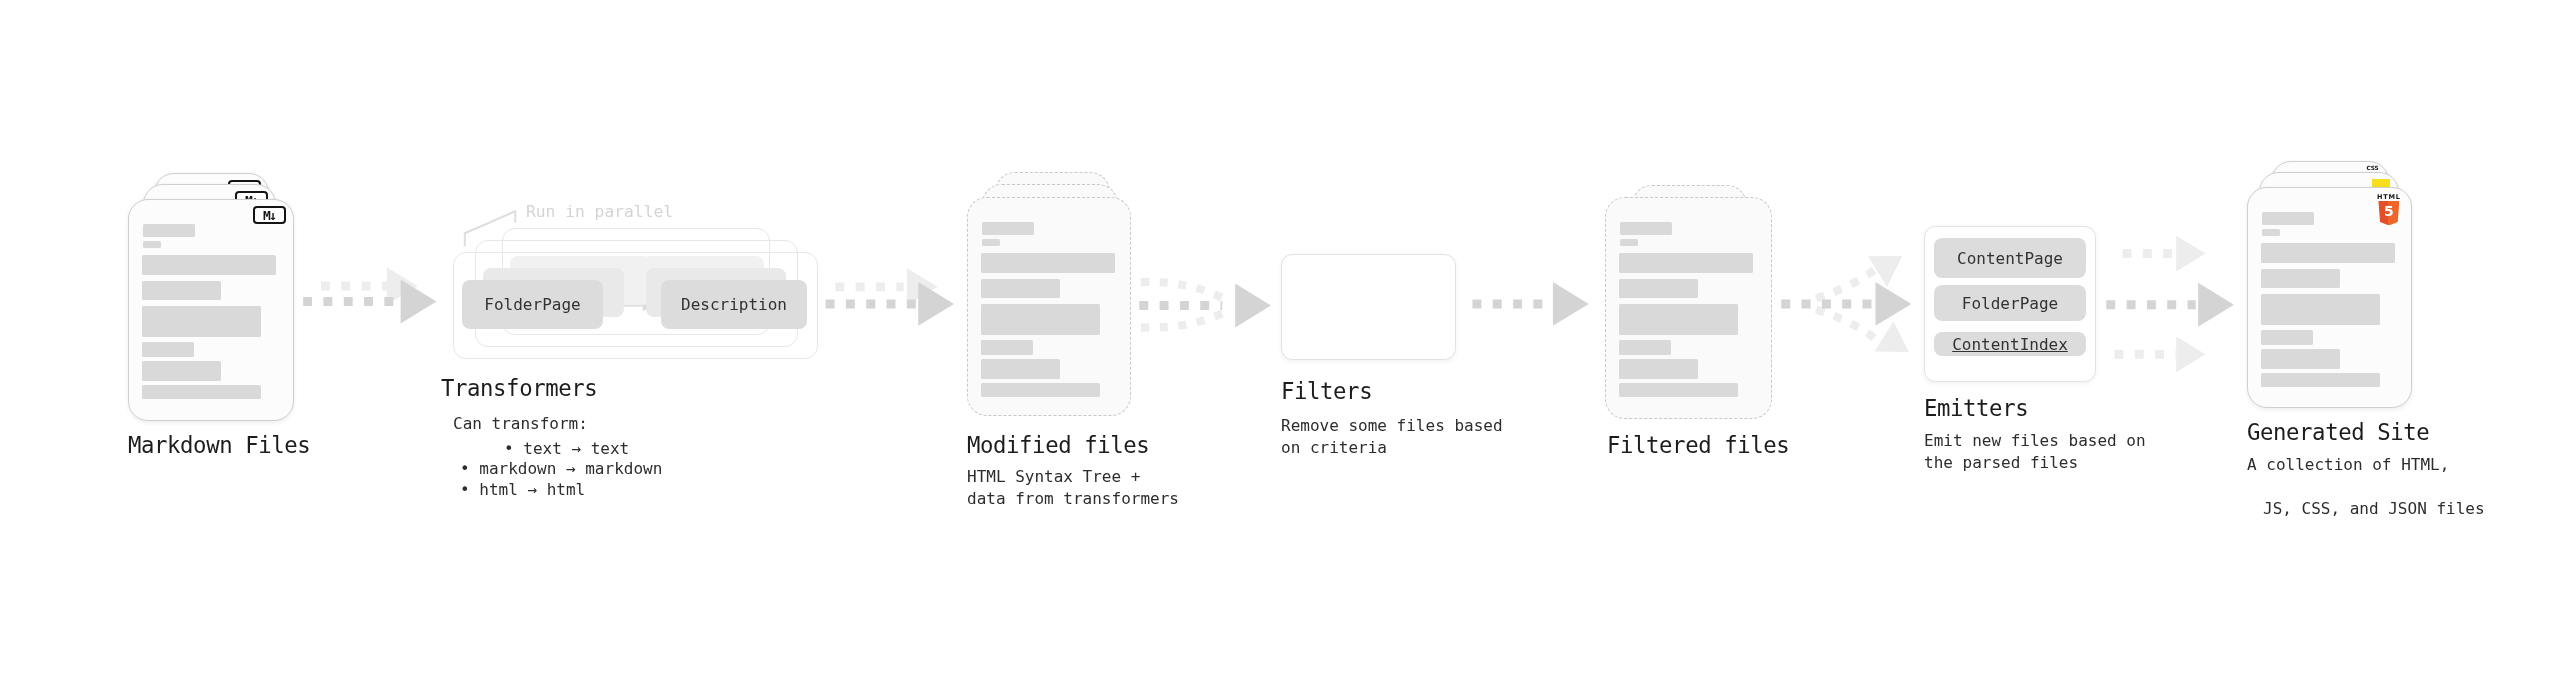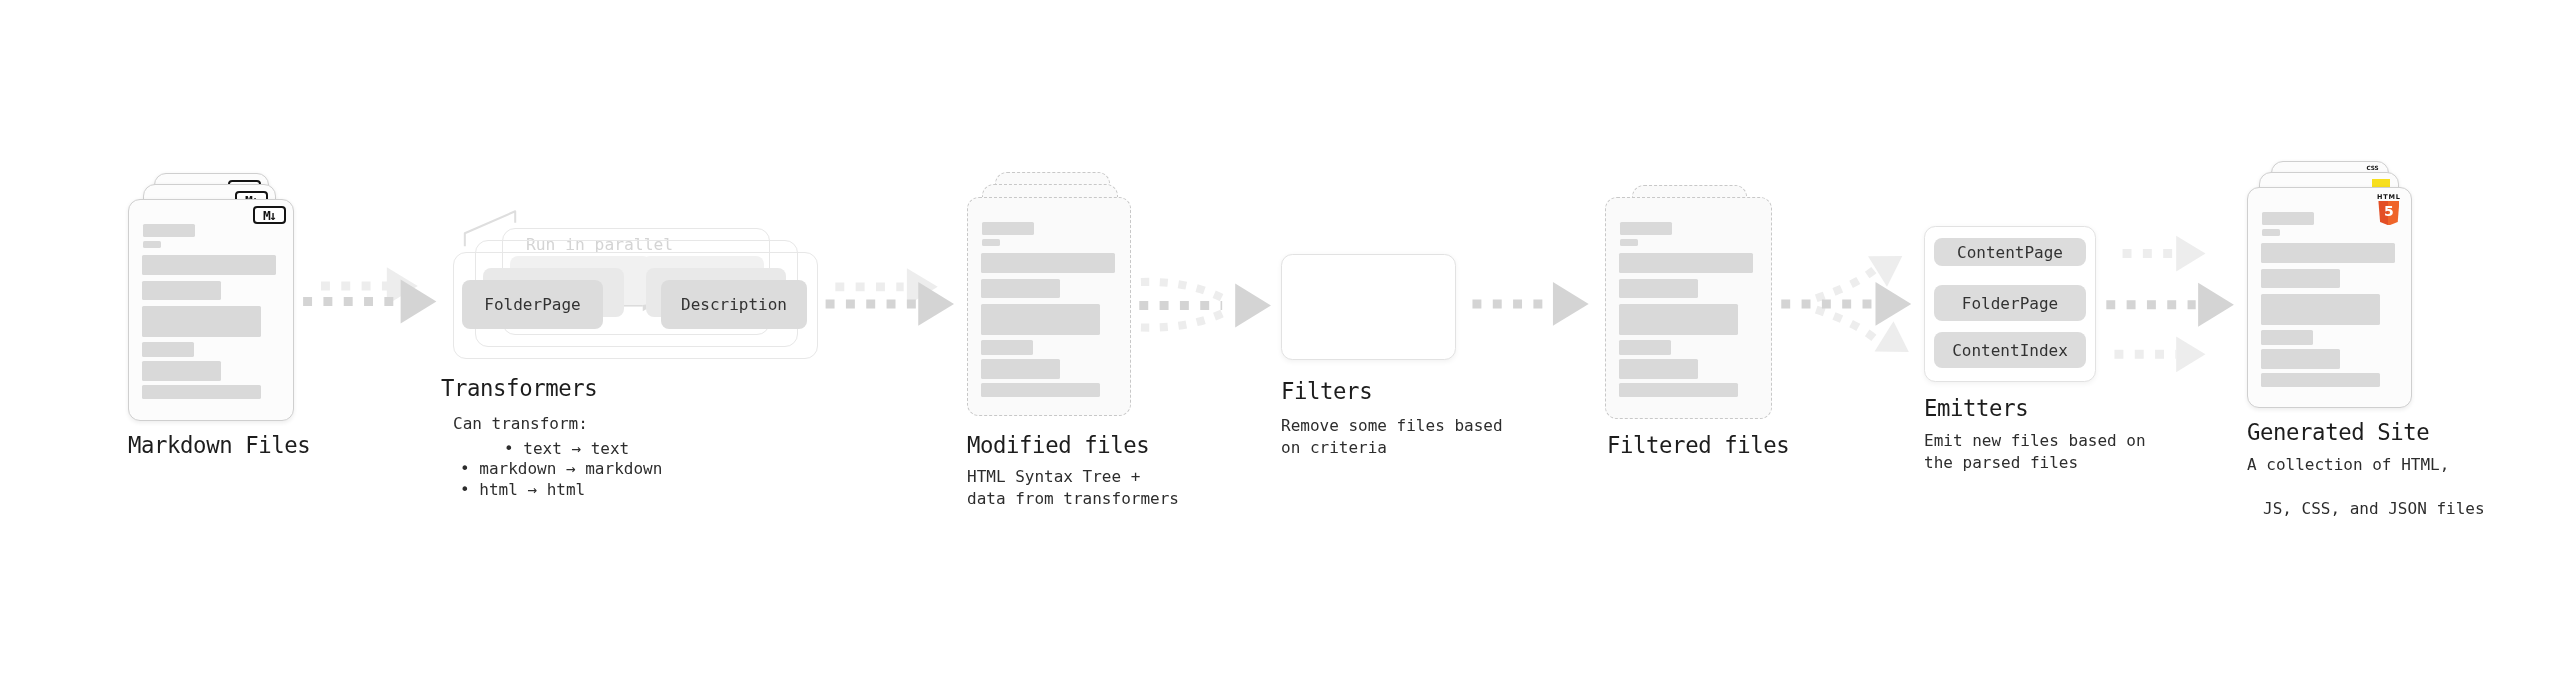--- a/index.html
+++ b/index.html
@@ -1,21 +1,21 @@
 <!DOCTYPE html>
 <html style="font-size:13px"><head>
 <meta charset="utf-8">
 <style>
   html,body { margin:0; padding:0; background:#ffffff; }
   #canvas { position:relative; width:2576px; height:681px; background:#ffffff; overflow:hidden;
             font-family:"DejaVu Sans Mono","Liberation Mono",monospace; }
   #arrow-layer { position:absolute; left:0; top:0; z-index:1; }
   .stage { position:absolute; left:0; top:0; width:100%; height:100%; z-index:2; pointer-events:none; }
 
-  .card { position:absolute; background:#fcfcfc; border:1.6px solid #cfcfcf; border-radius:12px;
+  .card { position:absolute; background:#fcfcfc; border:1.6px solid #cfcfcf; border-radius:20px;
           box-shadow:0 1.6px 4.1px rgba(0,0,0,.07); box-sizing:border-box; }
   .card.dashed { background:#fafafa; border:1.6px dashed #c8c8c8; box-shadow:none; }
   .bar { position:absolute; background:#d9d9d9; border-radius:1.6px; }
 
   .mdicon { position:absolute; top:5.7px; right:7.3px; width:33px; height:18.7px; border:2.4px solid #141414;
             border-radius:4.1px; background:#fff; display:flex; align-items:center; justify-content:center;
             font-weight:bold; font-size:13px; color:#141414; letter-spacing:-1.6px; box-sizing:border-box; }
 
   .stage-title { position:absolute; font-size:22.3px; color:#1d1d1d; letter-spacing:-0.4px; white-space:pre; }
   .stage-desc  { position:absolute; font-size:16px; color:#2d2d2d; white-space:pre; line-height:22px; }
@@ -131,21 +131,21 @@
       <div class="bar" style="left:13px;top:81px;width:79px;height:18.7px;"></div>
       <div class="bar" style="left:13px;top:106px;width:119px;height:31px;"></div>
       <div class="bar" style="left:13px;top:142px;width:52px;height:14.6px;"></div>
       <div class="bar" style="left:13px;top:161px;width:79px;height:19.5px;"></div>
       <div class="bar" style="left:13px;top:185px;width:119px;height:14px;"></div>
     </div>
     <div class="stage-title" style="left:128px;top:432px;">Markdown Files</div>
   </div>
 
   <div class="stage">
-    <div class="annotation" style="left:526px;top:202px;margin-top:33px;">Run in parallel</div>
+    <div class="annotation" style="left:526px;top:202px;">Run in parallel</div>
     <div class="tcontainer" style="left:502px;top:228px;width:268px;height:107px;"></div>
     <div class="tcontainer" style="left:475px;top:240px;width:323px;height:107px;"></div>
     <div class="ghost g2" style="left:510px;top:256px;width:141px;height:49px;"></div>
     <div class="ghost g2" style="left:642px;top:256px;width:122px;height:49px;"></div>
     <div class="ghost g1" style="left:483px;top:268px;width:141px;height:49px;"></div>
     <div class="ghost g1" style="left:646px;top:268px;width:140px;height:49px;"></div>
     <div class="tcontainer" style="left:453px;top:252px;width:365px;height:107px;"></div>
     <div class="node-btn" style="left:462px;top:280px;width:141px;height:49px;">FolderPage</div>
     <div class="node-btn" style="left:661px;top:280px;width:146px;height:49px;">Description</div>
     <div class="stage-title" style="left:441px;top:375px;">Transformers</div>
@@ -190,23 +190,23 @@
       <div class="bar" style="left:13px;top:106px;width:119px;height:31px;"></div>
       <div class="bar" style="left:13px;top:142px;width:52px;height:14.6px;"></div>
       <div class="bar" style="left:13px;top:161px;width:79px;height:19.5px;"></div>
       <div class="bar" style="left:13px;top:185px;width:119px;height:14px;"></div>
     </div>
     <div class="stage-title" style="left:1607px;top:432px;">Filtered files</div>
   </div>
 
   <div class="stage">
     <div class="panel" style="left:1924px;top:226px;width:172px;height:156px;"></div>
-    <div class="node-btn" style="left:1934px;top:238px;width:152px;height:28px;">ContentPage</div>
+    <div class="node-btn" style="left:1934px;top:238px;width:152px;height:40px;">ContentPage</div>
     <div class="node-btn" style="left:1934px;top:285px;width:152px;height:36px;">FolderPage</div>
-    <div class="node-btn" style="left:1934px;top:332px;width:152px;height:36px;">ContentIndex</div>
+    <div class="node-btn" style="left:1934px;top:332px;width:152px;height:24px;text-decoration:underline;">ContentIndex</div>
     <div class="stage-title" style="left:1924px;top:395px;">Emitters</div>
     <div class="stage-desc" style="left:1924px;top:430px;">Emit new files based on</div>
     <div class="stage-desc" style="left:1924px;top:452px;">the parsed files</div>
   </div>
 
   <div class="stage">
     <div class="card" style="left:2271px;top:161px;width:118px;height:57px;">
       <div class="cssicon">
         <div class="csstext">CSS</div>
         <div class="cssbar"></div>

